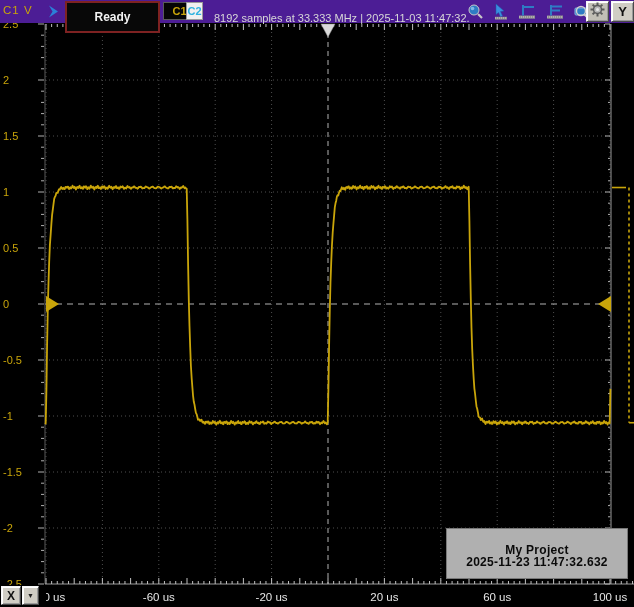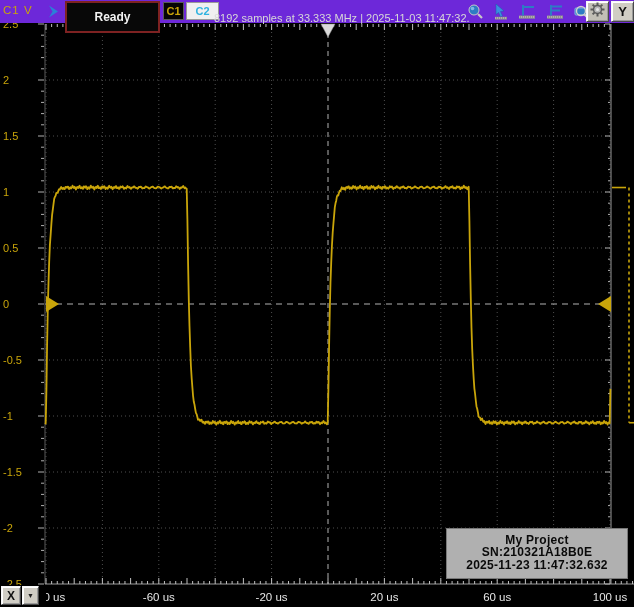--- a/index.html
+++ b/index.html
@@ -1,39 +1,39 @@
 <!DOCTYPE html>
 <html><head>
 <meta charset="utf-8">
 <style>
   *{margin:0;padding:0;box-sizing:border-box}
   html,body{width:634px;height:607px;background:#000;overflow:hidden;
     font-family:"Liberation Sans",sans-serif;position:relative}
   #plot{position:absolute;left:0;top:0}
-  .toolbar{position:absolute;left:0;top:0;width:634px;height:23px;background:#6d28d9}
+  .toolbar{position:absolute;left:0;top:0;width:634px;height:23px;background:#4c1d95}
   .chlabel{position:absolute;left:3px;top:4px;font-size:11.5px;letter-spacing:1px;color:#c9a50a}
   .expander{position:absolute;left:46px;top:4px;width:15px;height:15px}
   .ready{position:absolute;left:65px;top:1px;width:95px;height:32px;background:#080808;
     border:2px solid #7e2222;color:#f2f2f2;font-weight:bold;font-size:12px;
     display:flex;align-items:center;justify-content:center}
   .ch{position:absolute;top:2px;height:18px;display:flex;align-items:center;justify-content:center;
     font-weight:bold;font-size:11px}
-  .c1{left:163px;width:21px;background:#050505;color:#c9a50a;border:1px solid #5a5a5a}
-  .c2{left:186px;width:33px;background:#f0f0f0;color:#2fb3e0;border:1px solid #9a9a9a}
+  .c1{left:163px;width:33px;background:#050505;color:#c9a50a;border:1px solid #5a5a5a}
+  .c2{left:186px;width:17px;background:#f0f0f0;color:#2fb3e0;border:1px solid #9a9a9a}
   .status{position:absolute;left:214px;top:12px;font-size:11px;color:#d8d8d8;white-space:nowrap}
   .ticon{position:absolute;top:3px;width:20px;height:17px}
   .btn3d{position:absolute;background:#d0cdc4;border:1px solid;
     border-color:#f8f8f8 #4a4a4a #4a4a4a #f8f8f8;
     box-shadow:inset 1px 1px 0 #ffffff, inset -1px -1px 0 #9a9a9a;
     display:flex;align-items:center;justify-content:center;font-family:inherit}
   .gearbtn{left:586px;top:1px;width:23px;height:21px;background:#c2bfb6}
   .ybtn{left:611px;top:1px;width:23px;height:21px;font-weight:bold;font-size:13px;color:#111}
   .infobox{position:absolute;left:446px;top:528px;width:182px;height:51px;background:#b0b0b0;
     border:1px solid #787878;text-align:center;color:#0a0a0a;font-weight:bold;
-    font-size:12px;line-height:12.3px;padding-top:5px;letter-spacing:0.3px}
+    font-size:12px;line-height:12.3px;padding-top:15px;letter-spacing:0.3px}
   .xbar{position:absolute;left:0;top:585px;width:46px;height:22px;background:#000}
   .xbtn{left:1px;top:1px;width:20px;height:19px;font-weight:bold;font-size:12px;color:#111}
   .xdrop{left:22px;top:1px;width:17px;height:19px;font-size:7px;color:#222}
 </style>
 </head>
 <body>
 
 <svg id="plot" width="634" height="607">
     <line x1="45" y1="80" x2="611" y2="80" stroke="#4e4e4e" stroke-dasharray="1,3"></line>
     <line x1="45" y1="136" x2="611" y2="136" stroke="#4e4e4e" stroke-dasharray="1,3"></line>
@@ -461,21 +461,20 @@
             <circle cx="7.5" cy="7.5" r="1.5" fill="#e8e8e8" stroke="none"></circle>
           </g>
         </svg>
     </span>
   </div>
   <div class="btn3d ybtn">Y</div>
 </div>
 
 <div class="infobox">
   <div>My Project</div>
-  <div>SN:210321A18B0E</div>
   <div>2025-11-23 11:47:32.632</div>
 </div>
 
 <div class="xbar">
   <div class="btn3d xbtn">X</div>
   <div class="btn3d xdrop">
     <span>▼</span>
   </div>
 </div>
 

